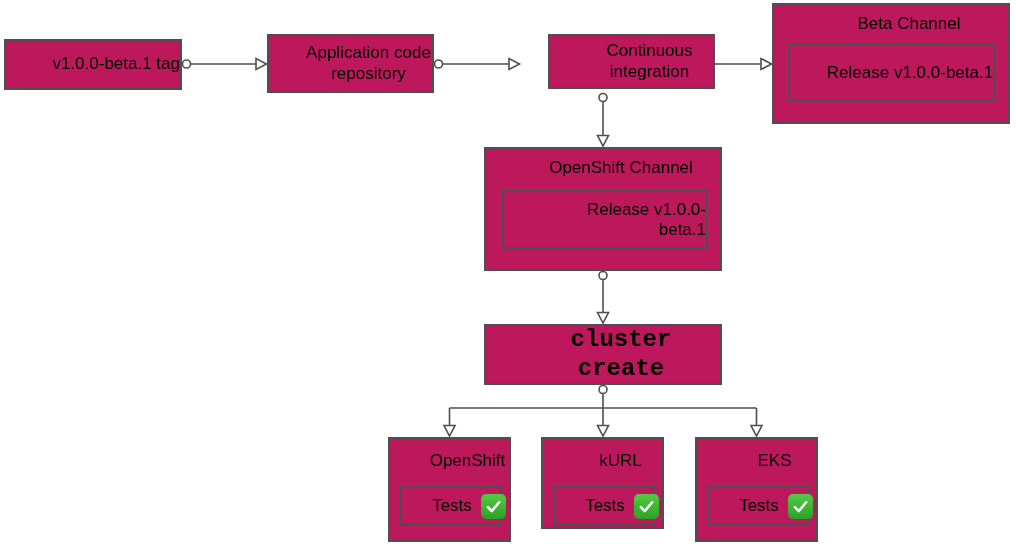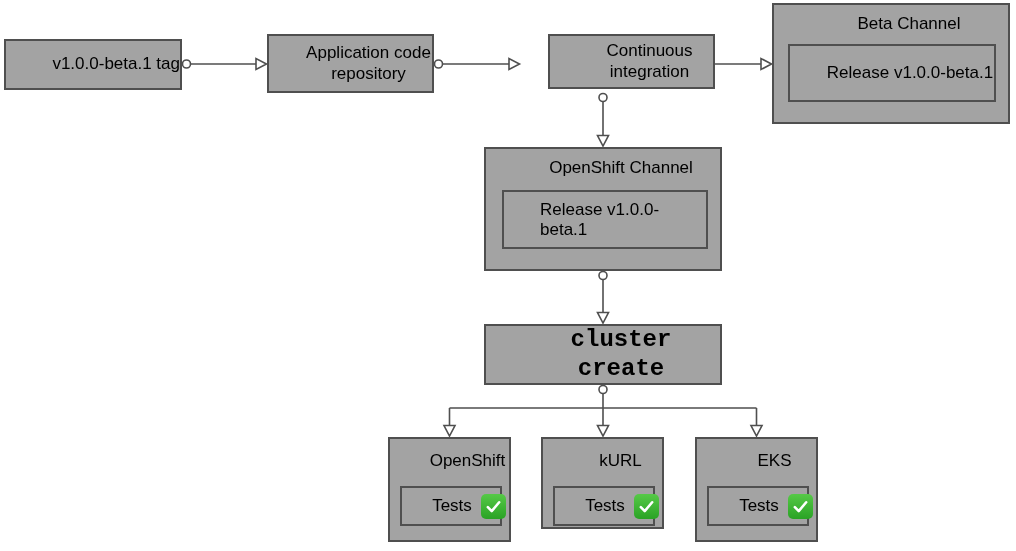--- a/index.html
+++ b/index.html
@@ -10,21 +10,21 @@
     background: #ffffff;
     font-family: "Liberation Sans", sans-serif;
     color: #000000;
     overflow: hidden;
   }
   .wires { position: absolute; left: 0; top: 0; }
   .box {
     position: absolute;
     box-sizing: border-box;
     border: 2px solid #4f4f4f;
-    background: #a3a3a3;
+    background: #be185d;
     padding-left: 36px;
   }
   .label-box {
     display: flex;
     align-items: center;
     justify-content: center;
     text-align: center;
     font-size: 17px;
     line-height: 1.18;
   }
@@ -37,21 +37,21 @@
   .container-title {
     font-size: 17px;
     padding-top: 9px;
     text-align: center;
   }
   .platform-title { padding-top: 12px; }
   .inner-box {
     display: flex;
     align-items: center;
     justify-content: center;
-    text-align: left;
+    text-align: right;
     font-size: 17px;
   }
   .tests-row {
     display: flex;
     align-items: center;
     justify-content: center;
     gap: 9px;
   }
   .check-icon {
     width: 25px;

